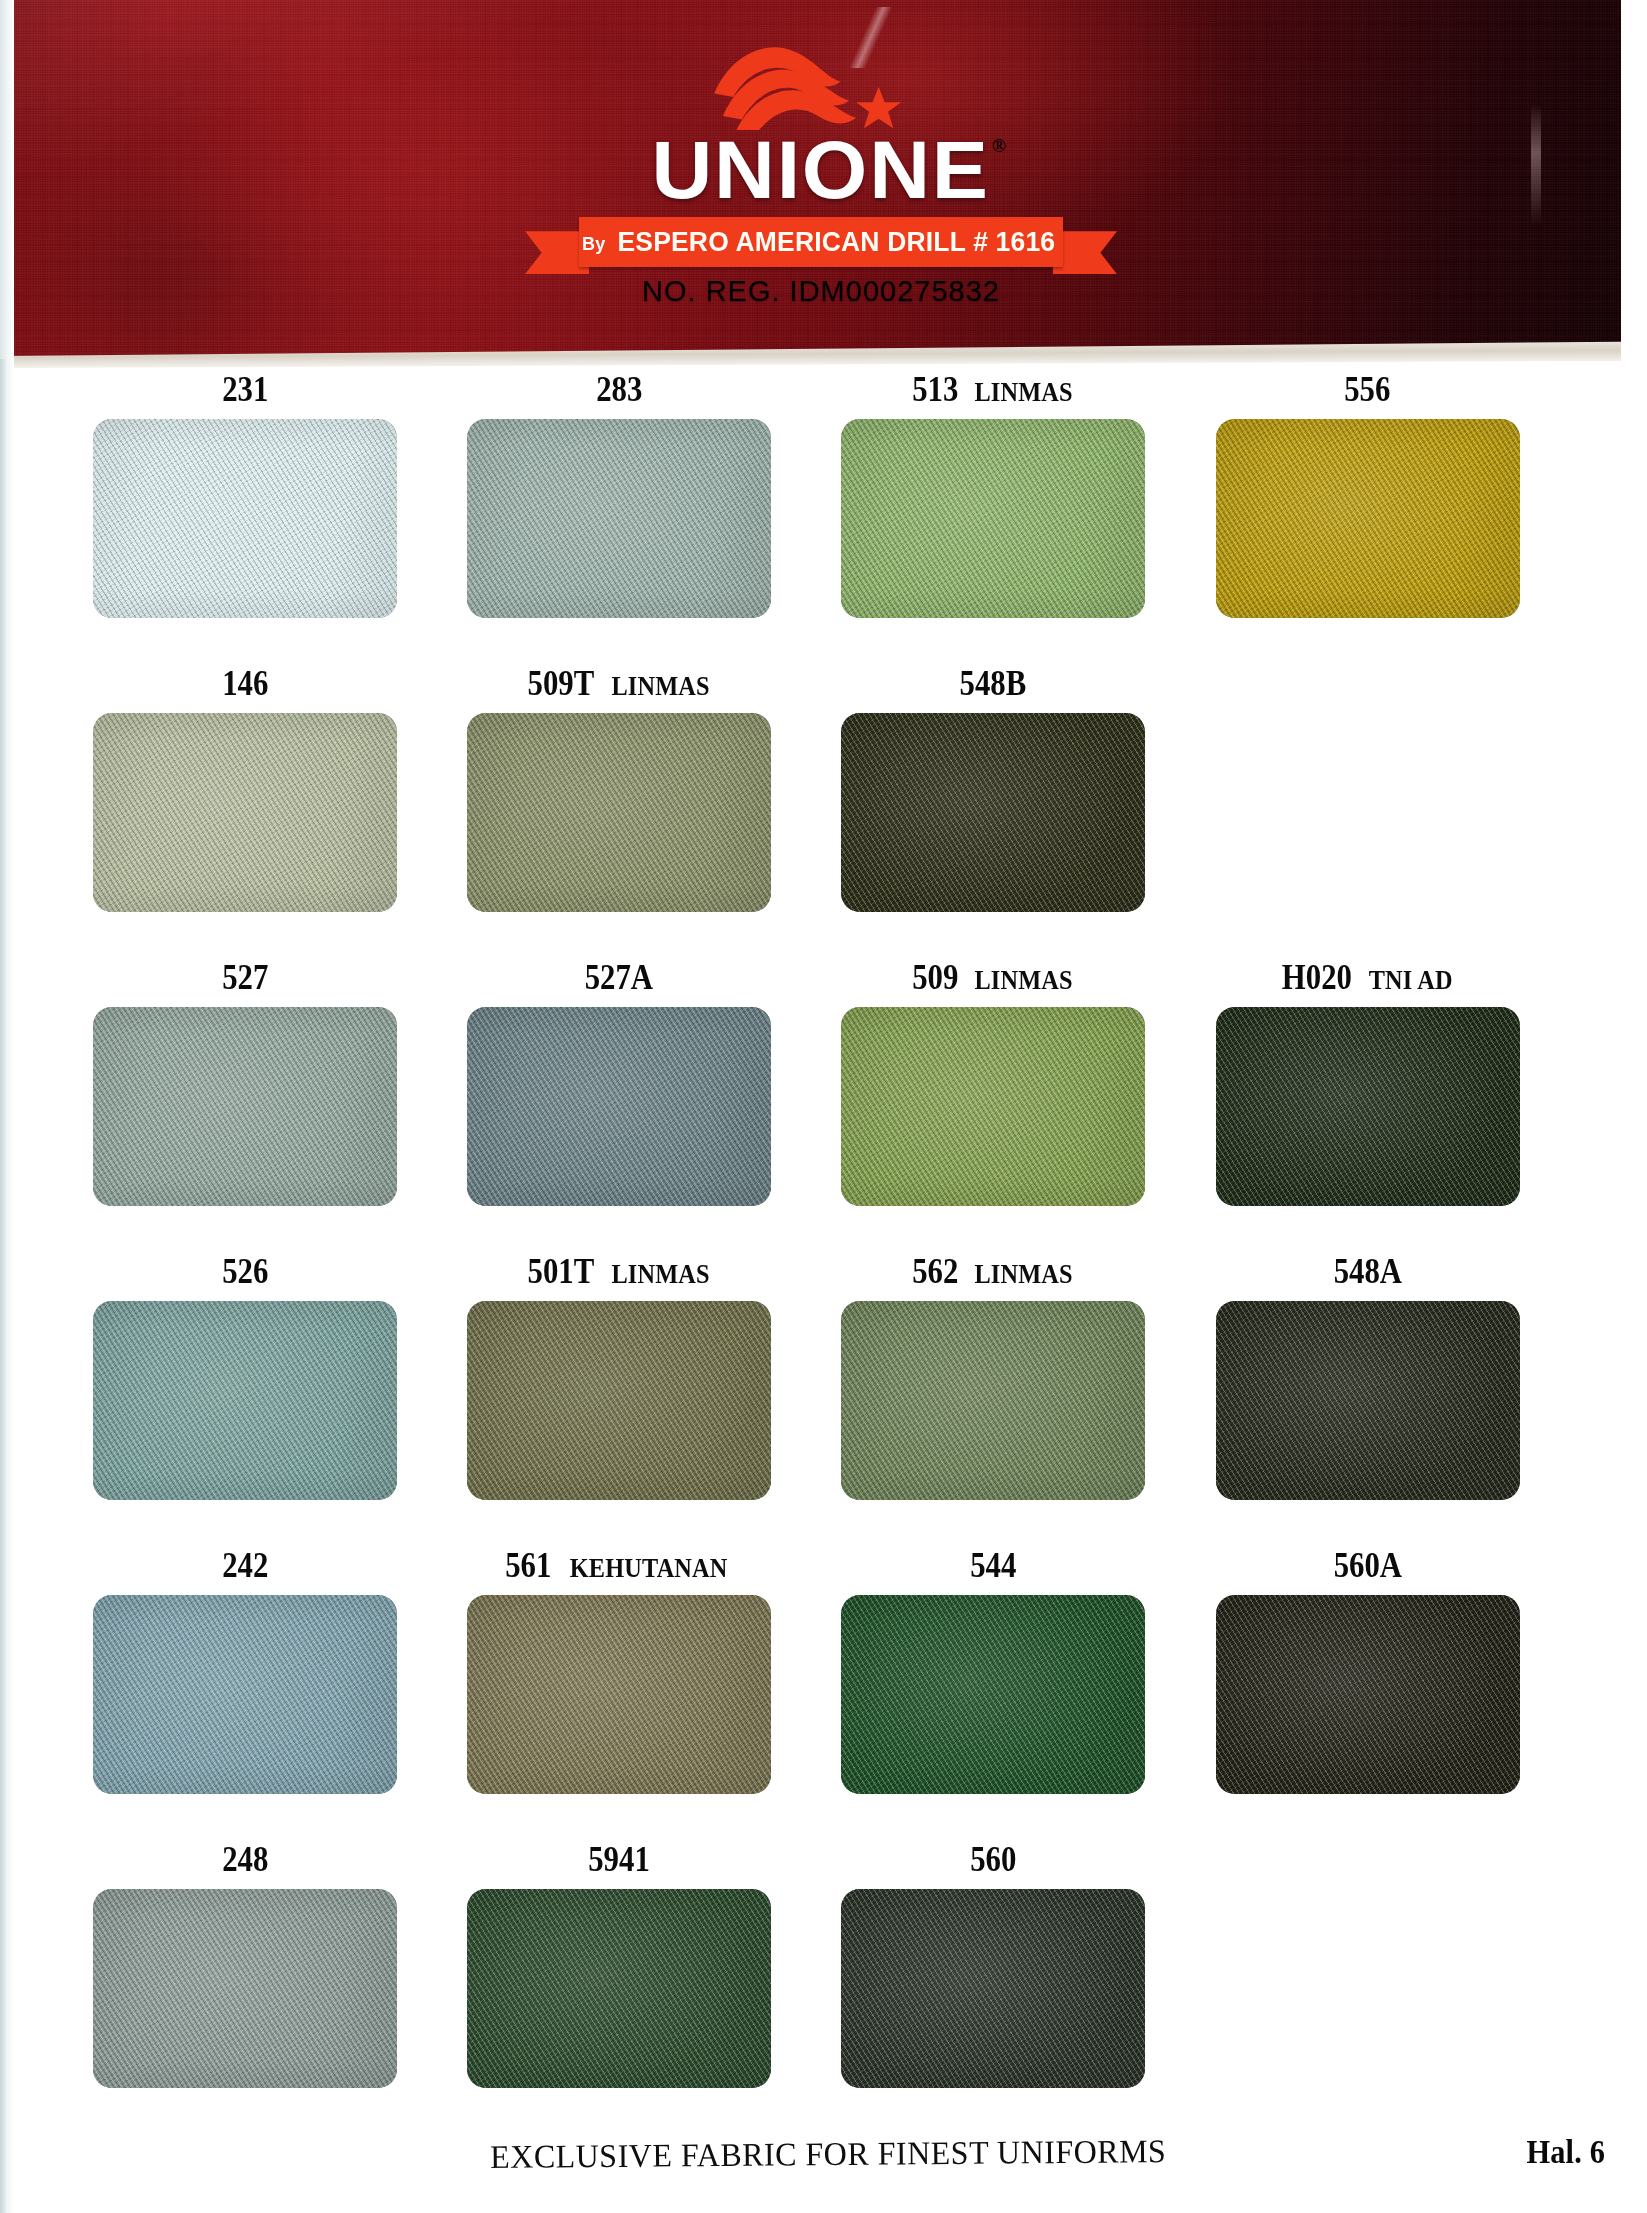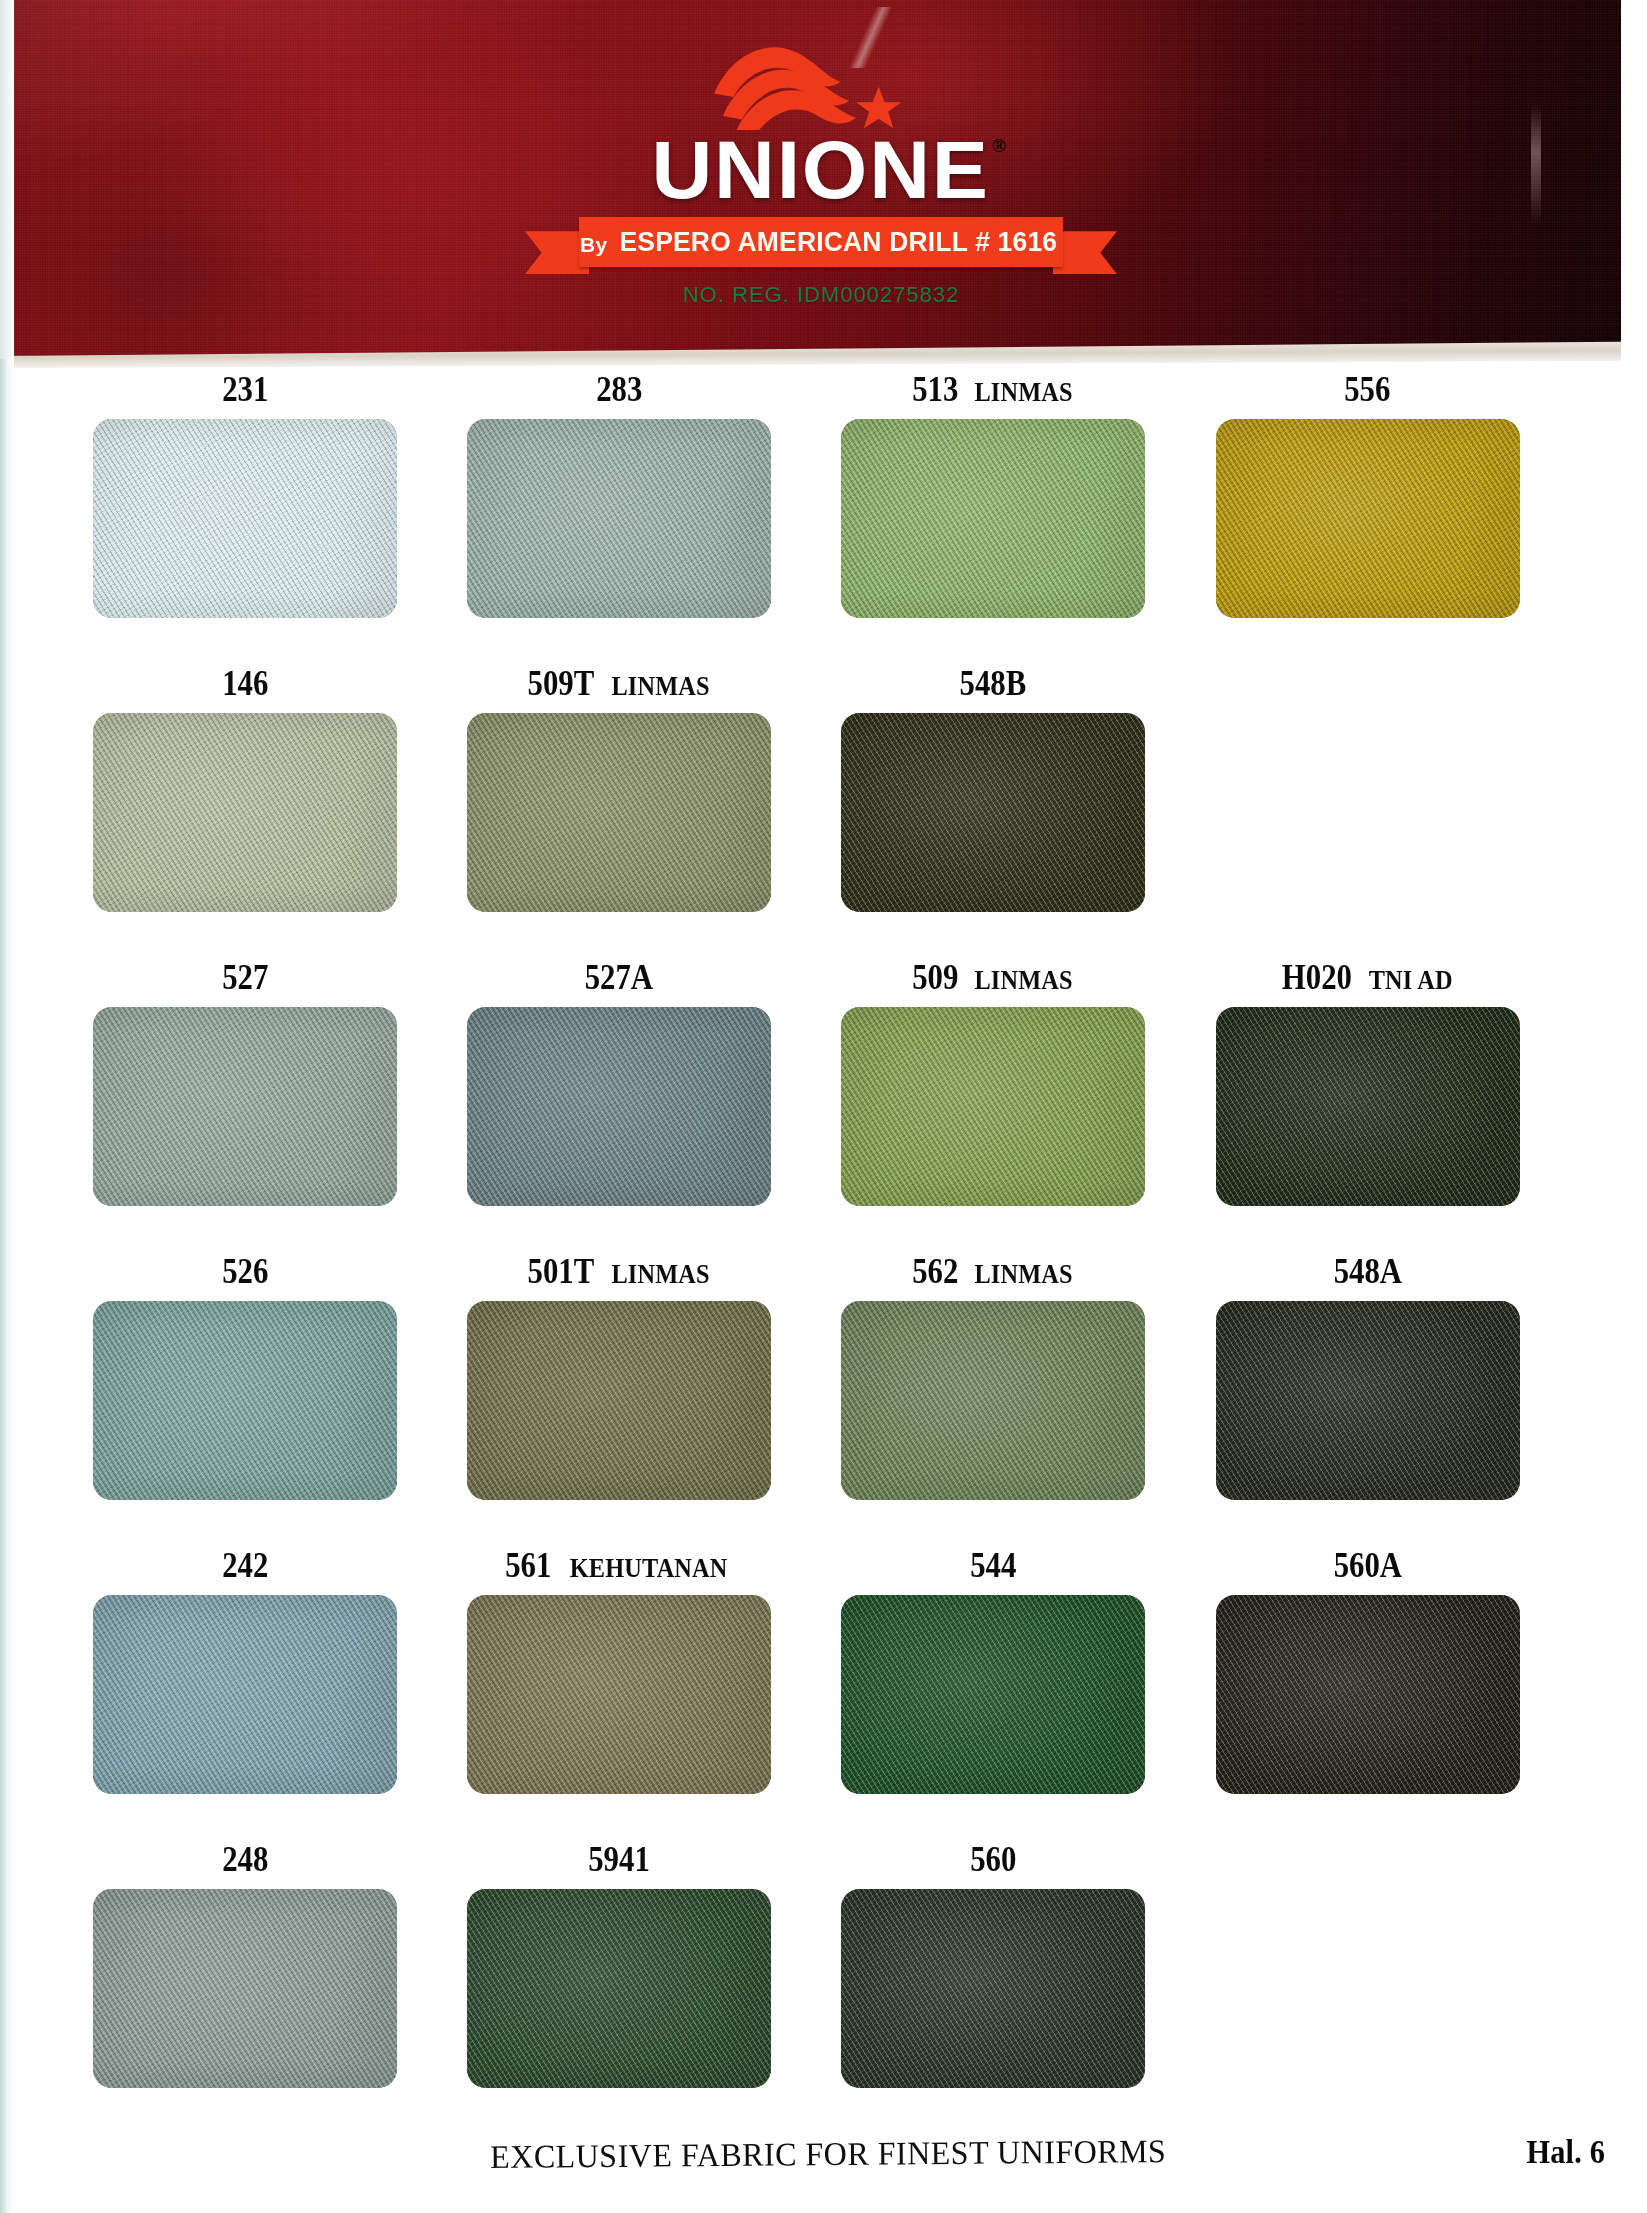--- a/index.html
+++ b/index.html
@@ -164,40 +164,40 @@
     background: #f03c1b;
     display: flex;
     align-items: center;
     justify-content: center;
     gap: 7.8px;
     box-shadow: 0 1.7px 2.6px rgba(0,0,0,.3);
   }
   .ribbon-by {
     font-family: "Liberation Sans", sans-serif;
     font-weight: 700;
-    font-size: 21px;
+    font-size: 18px;
     color: #ffffff;
     letter-spacing: 0.3px;
     padding-top: 5.2px;
   }
   .ribbon-text {
     font-family: "Liberation Sans", sans-serif;
     font-weight: 700;
     font-size: 27px;
     color: #fffdf6;
     letter-spacing: 0.2px;
     white-space: nowrap;
     transform: scaleX(.98);
   }
   .reg-line {
     font-family: "Liberation Sans", sans-serif;
-    font-size: 22px;
-    color: #15803d;
+    font-size: 29px;
+    color: #000000;
     letter-spacing: 1px;
-    margin-top: 13px;
+    margin-top: 6px;
     text-shadow: 0 0.9px 1.7px rgba(0,0,0,.35);
   }
 
   
   .grid {
     position: absolute;
     left: 0; top: 372px;
     width: 1647px;
     z-index: 4;
   }

